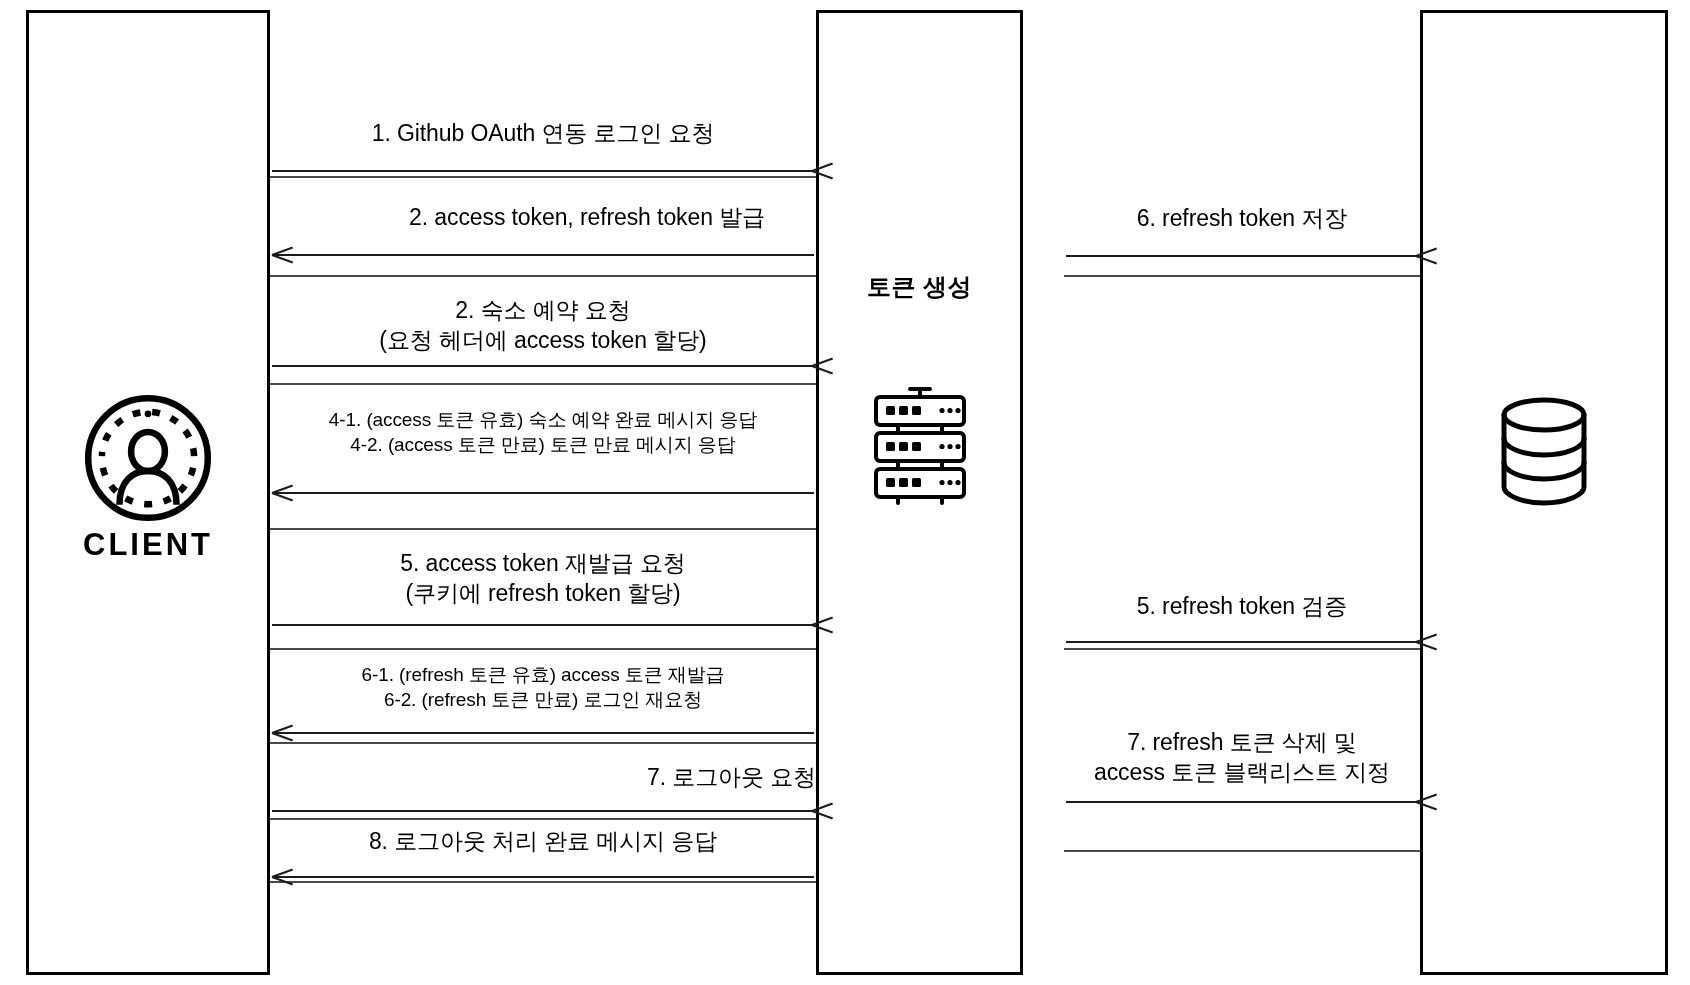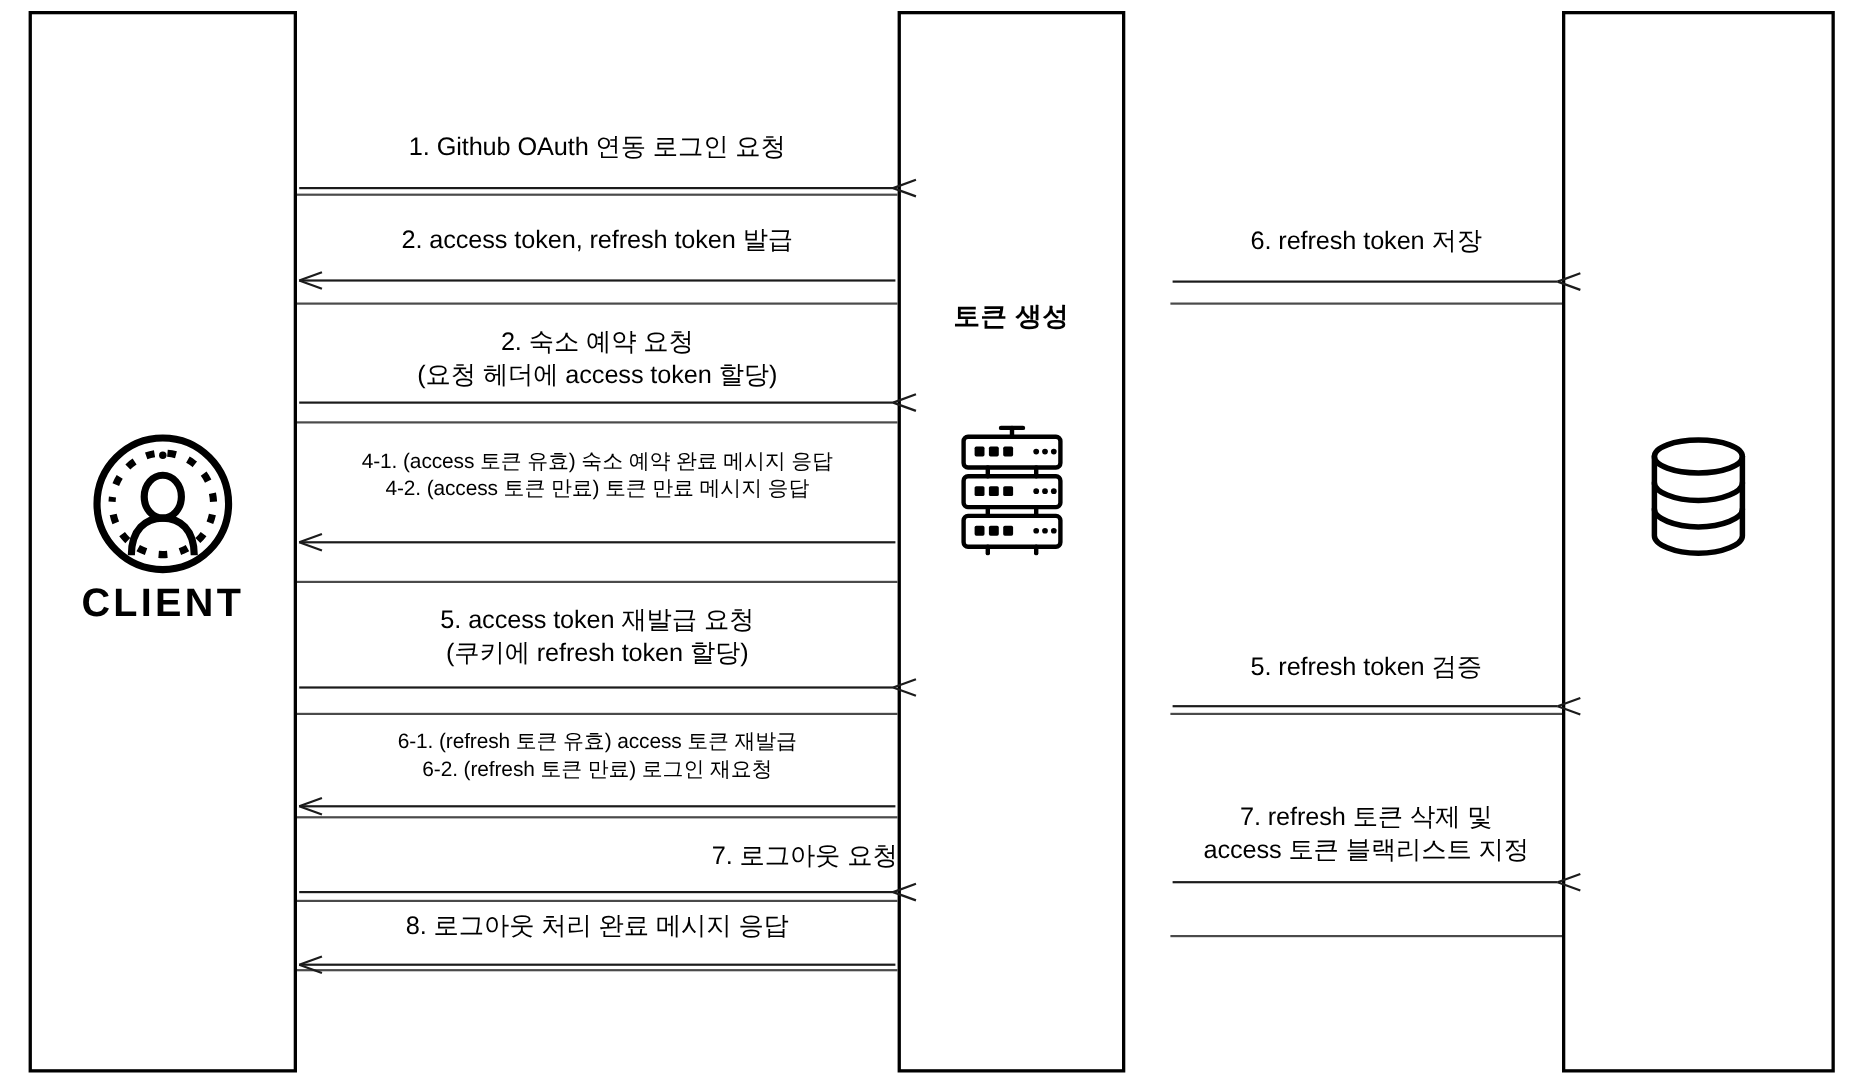--- a/index.html
+++ b/index.html
@@ -44,21 +44,21 @@
     font-size: 30px;
     font-weight: 400;
     letter-spacing: 0.5px;
     text-align: center;
     line-height: 1.18;
     white-space: pre-line;
   }
   .actor-label.heavy {
     font-weight: 700;
     letter-spacing: 3px;
-    font-size: 36px;
+    font-size: 31px;
   }
   .actor-caption-top {
     font-size: 24px;
     font-weight: 700;
     letter-spacing: 0.5px;
   }
 
   
   .msg {
     position: absolute;
@@ -208,21 +208,21 @@
   <div class="sep" style="left:1064px; width:356px; top:648px;"></div>
   <div class="sep" style="left:1064px; width:356px; top:850px;"></div>
 
   <div class="msg" style="left:270px; top:118px; width:546px;">
     <div class="msg-text" style="top:0;">1. Github OAuth 연동 로그인 요청</div>
     <div class="shaft" style="left:2px; width:540px; top:52px;"></div>
     <div class="head right" style="left:520px; top:41px;"></div>
   </div>
 
   <div class="msg" style="left:270px; top:202px; width:546px;">
-    <div class="msg-text" style="top:0;">2. access token, refresh token 발급</div>
+    <div class="msg-text" style="top:0;padding-left:44px;">2. access token, refresh token 발급</div>
     <div class="shaft" style="left:4px; width:540px; top:52px;"></div>
     <div class="head left" style="left:2px; top:41px;"></div>
   </div>
 
   <div class="msg" style="left:270px; top:295px; width:546px;">
     <div class="msg-text" style="top:0;">2. 숙소 예약 요청
 (요청 헤더에 access token 할당)</div>
     <div class="shaft" style="left:2px; width:540px; top:70px;"></div>
     <div class="head right" style="left:520px; top:59px;"></div>
   </div>

